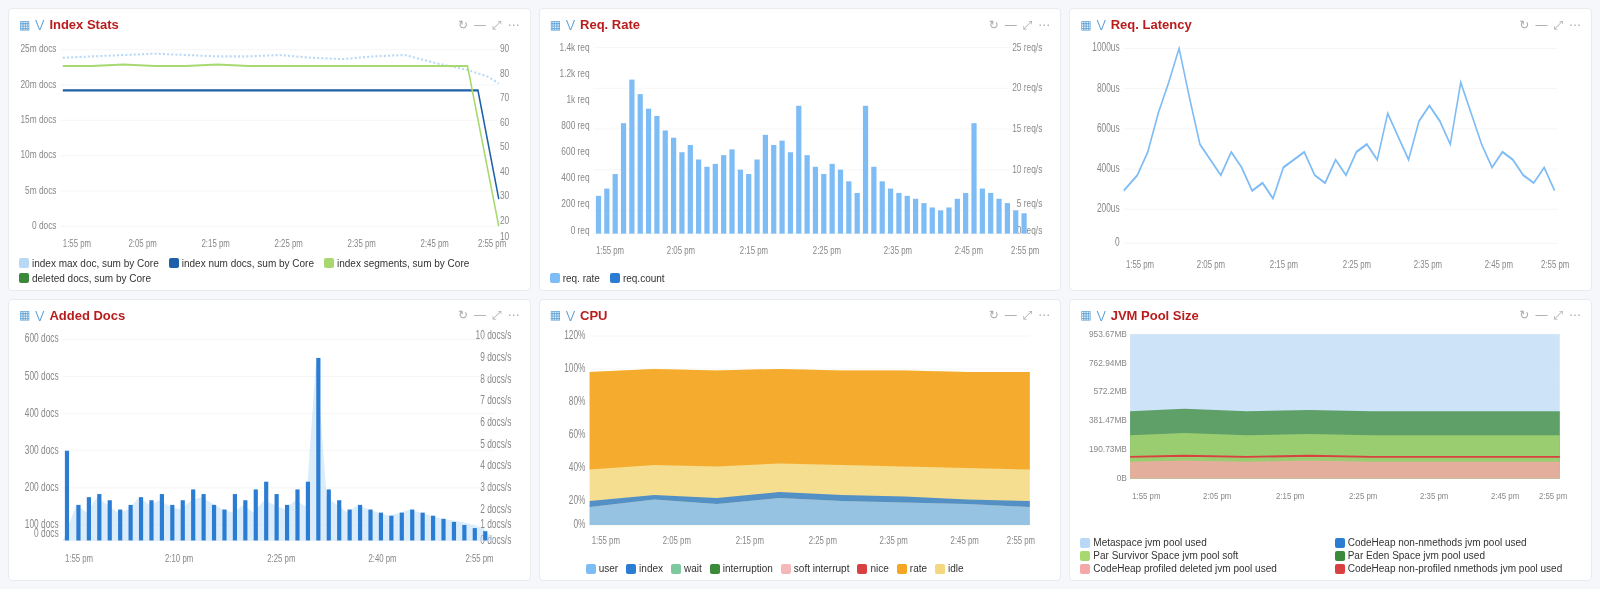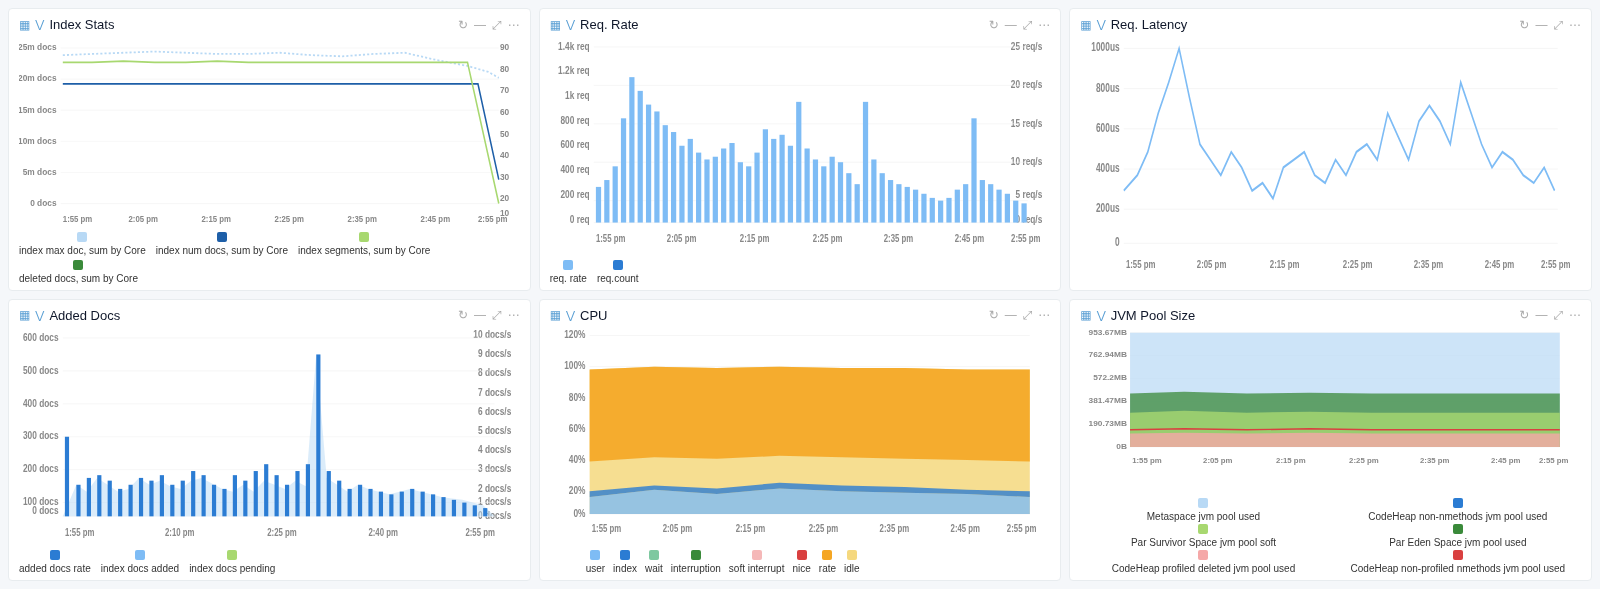--- a/index.html
+++ b/index.html
@@ -34,52 +34,50 @@
       margin-bottom: 4px;
       flex-shrink: 0;
     }
     .panel-title-group {
       display: flex;
       align-items: center;
       gap: 5px;
     }
     .panel-title {
       font-size: 13px;
-      font-weight: 400;
-      color: #0f172a;
+      font-weight: 700;
+      color: #b91c1c;
     }
     .panel-icons {
       display: flex;
       align-items: center;
       gap: 6px;
       color: #aaa;
     }
     .panel-icon {
       font-size: 12px;
       cursor: pointer;
     }
     .chart-area {
       flex: 1;
       position: relative;
       overflow: hidden;
-      font-weight: bold;
     }
     .legend {
       display: flex;
       flex-wrap: wrap;
       gap: 4px 10px;
       margin-top: 4px;
       flex-shrink: 0;
       font-size: 10px;
     }
     .legend-item {
       display: flex;
       align-items: center;
       gap: 3px;
-      flex-direction: column;
     }
     .legend-dot {
       width: 10px;
       height: 10px;
       border-radius: 2px;
       flex-shrink: 0;
     }
     svg {
       width: 100%;
       height: 100%;
@@ -417,34 +415,20 @@
         <rect x="435" y="130" width="4" height="8" fill="#2b7cd3"></rect>
         <rect x="445" y="132" width="4" height="6" fill="#2b7cd3"></rect>
 
         <text x="44" y="152" font-size="7.5" fill="#888">1:55 pm</text>
         <text x="140" y="152" font-size="7.5" fill="#888">2:10 pm</text>
         <text x="238" y="152" font-size="7.5" fill="#888">2:25 pm</text>
         <text x="335" y="152" font-size="7.5" fill="#888">2:40 pm</text>
         <text x="428" y="152" font-size="7.5" fill="#888">2:55 pm</text>
       </svg>
     </div>
-    <div class="legend">
-      <div class="legend-item">
-        <div class="legend-dot" style="background:#2b7cd3;"></div>
-        <span>added docs rate</span>
-      </div>
-      <div class="legend-item">
-        <div class="legend-dot" style="background:#7ebcf5;"></div>
-        <span>index docs added</span>
-      </div>
-      <div class="legend-item">
-        <div class="legend-dot" style="background:#a8d870;"></div>
-        <span>index docs pending</span>
-      </div>
-    </div>
   </div>
 
   <div class="panel">
     <div class="panel-header">
       <div class="panel-title-group">
         <span class="title-icon">▦</span>
         <span class="title-icon" style="font-size:11px;">⋁</span>
         <span class="panel-title">CPU</span>
       </div>
       <div class="panel-icons">

